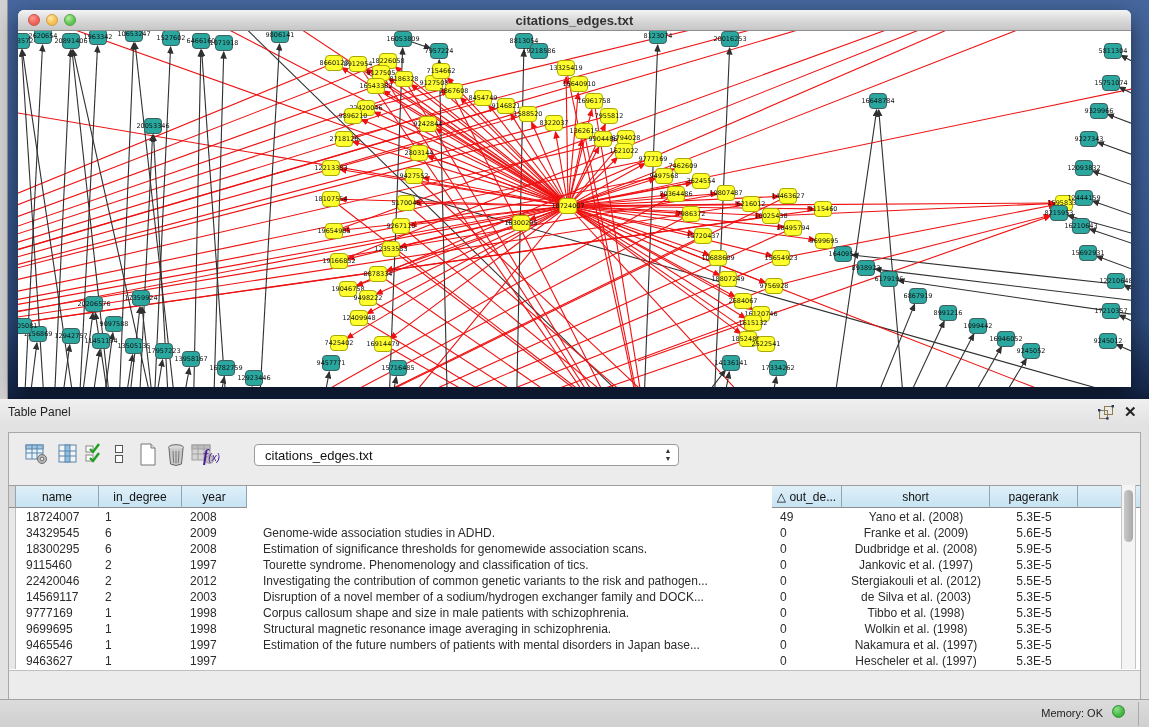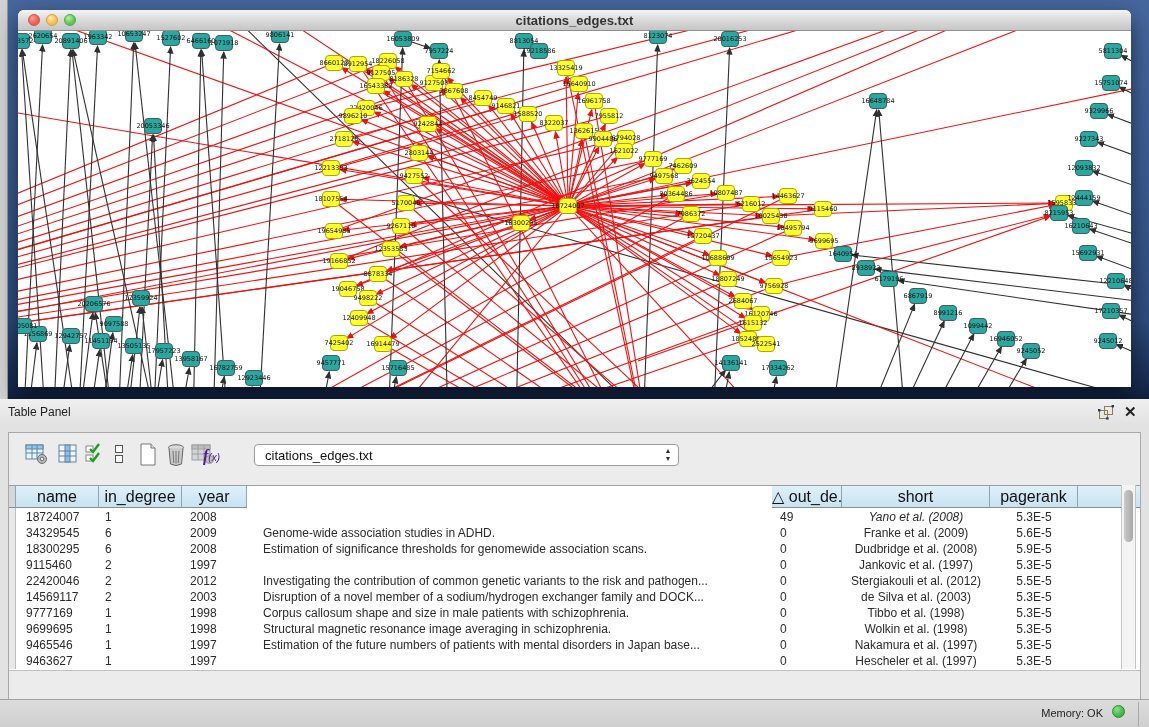--- a/index.html
+++ b/index.html
@@ -29,21 +29,21 @@
   .tb-icon{position:absolute;top:10px;}
   .fx{position:absolute;left:194px;top:14px;font-size:14px;color:#4c1d95;}
   .fx i{font-family:"Liberation Serif",serif;font-weight:bold;font-size:16px;}
   .fx .sm{font-size:10px;font-style:italic;}
   .dropdown{position:absolute;left:245px;top:11px;width:425px;height:22px;background:#fff;border:1px solid #9b9b9b;border-radius:4px;box-sizing:border-box;}
   .dropdown .val{position:absolute;left:10px;top:3px;font-size:13px;color:#111;}
   .dropdown .stepper{position:absolute;right:3px;top:2px;width:14px;height:16px;font-size:7px;line-height:8px;text-align:center;color:#333;}
   
   .grid{position:absolute;left:0px;top:52px;width:1131px;height:184px;background:#fff;border-top:1px solid #9e9e9e;border-bottom:1px solid #c0c0c0;}
   .hdr-cell{position:absolute;top:0;height:22px;background:linear-gradient(180deg,#dff0f9,#c7e3f2);border-right:1px solid #8fa6b2;border-bottom:1px solid #8e8e8e;box-sizing:border-box;
-    font-size:16px;color:#111;text-align:center;line-height:22px;overflow:hidden;white-space:nowrap;}
+    font-size:12px;color:#111;text-align:center;line-height:22px;overflow:hidden;white-space:nowrap;}
   .rowhead{position:absolute;left:0;top:0;width:7px;height:22px;background:#d7d7d7;border-right:1px solid #9e9e9e;box-sizing:border-box;}
   .rowhead-body{position:absolute;left:0;top:22px;width:7px;height:161px;background:#e8e8e8;border-right:1px solid #bdbdbd;box-sizing:border-box;}
   .cell{position:absolute;height:16px;font-size:12px;color:#2b2b2b;line-height:16px;overflow:hidden;white-space:nowrap;box-sizing:border-box;}
   
   .vscroll{position:absolute;left:1112px;top:52px;width:15px;height:184px;background:#f4f4f4;border-left:1px solid #c4c4c4;border-right:1px solid #c4c4c4;box-sizing:border-box;}
   .vthumb{position:absolute;left:2px;top:5px;width:9px;height:52px;border-radius:5px;background:linear-gradient(90deg,#c9c9c9,#a8a8a8);}
   
   .tabbar{position:absolute;left:0;top:274px;width:1131px;height:24px;text-align:center;}
   .seg{display:inline-block;height:21px;line-height:21px;font-size:13px;padding:0 14px;border:1px solid #9d9d9d;border-left:none;background:linear-gradient(180deg,#fdfdfd,#ededed);color:#1a1a1a;box-sizing:border-box;vertical-align:top;}
   .seg.first{border-left:1px solid #9d9d9d;border-radius:5px 0 0 5px;}
@@ -587,39 +587,40 @@
         <div class="hdr-cell" style="left: 90px; width: 83px;">in_degree</div>
         <div class="hdr-cell" style="left: 173px; width: 65px;">year</div>
         <div class="hdr-cell" style="left: 763px; width: 70px;">△ out_de...</div>
         <div class="hdr-cell" style="left: 833px; width: 148px;">short</div>
         <div class="hdr-cell" style="left: 981px; width: 88px;">pagerank</div>
         <div class="hdr-cell" style="left: 1069px; width: 62px; border-right: none;"></div>
         <div class="cell" style="left: 7px; width: 83px; top: 23px; text-align: left; padding-left: 10px;">18724007</div>
         <div class="cell" style="left: 90px; width: 83px; top: 23px; text-align: left; padding-left: 6px;">1</div>
         <div class="cell" style="left: 173px; width: 65px; top: 23px; text-align: left; padding-left: 8px;">2008</div>
         <div class="cell" style="left: 763px; width: 70px; top: 23px; text-align: left; padding-left: 8px;">49</div>
-        <div class="cell" style="left: 833px; width: 148px; top: 23px; text-align: center; font-style: italic;">Yano et al. (2008)</div>
+        <div class="cell" style="left: 833px; width: 148px; top: 23px; text-align: center;">Yano et al. (2008)</div>
         <div class="cell" style="left: 981px; width: 88px; top: 23px; text-align: center;">5.3E-5</div>
         <div class="cell" style="left: 7px; width: 83px; top: 39px; text-align: left; padding-left: 10px;">34329545</div>
         <div class="cell" style="left: 90px; width: 83px; top: 39px; text-align: left; padding-left: 6px;">6</div>
         <div class="cell" style="left: 173px; width: 65px; top: 39px; text-align: left; padding-left: 8px;">2009</div>
         <div class="cell" style="left: 238px; width: 525px; top: 39px; text-align: left; padding-left: 16px;">Genome-wide association studies in ADHD.</div>
         <div class="cell" style="left: 763px; width: 70px; top: 39px; text-align: left; padding-left: 8px;">0</div>
         <div class="cell" style="left: 833px; width: 148px; top: 39px; text-align: center;">Franke et al. (2009)</div>
         <div class="cell" style="left: 981px; width: 88px; top: 39px; text-align: center;">5.6E-5</div>
         <div class="cell" style="left: 7px; width: 83px; top: 55px; text-align: left; padding-left: 10px;">18300295</div>
         <div class="cell" style="left: 90px; width: 83px; top: 55px; text-align: left; padding-left: 6px;">6</div>
         <div class="cell" style="left: 173px; width: 65px; top: 55px; text-align: left; padding-left: 8px;">2008</div>
         <div class="cell" style="left: 238px; width: 525px; top: 55px; text-align: left; padding-left: 16px;">Estimation of significance thresholds for genomewide association scans.</div>
         <div class="cell" style="left: 763px; width: 70px; top: 55px; text-align: left; padding-left: 8px;">0</div>
         <div class="cell" style="left: 833px; width: 148px; top: 55px; text-align: center;">Dudbridge et al. (2008)</div>
         <div class="cell" style="left: 981px; width: 88px; top: 55px; text-align: center;">5.9E-5</div>
         <div class="cell" style="left: 7px; width: 83px; top: 71px; text-align: left; padding-left: 10px;">9115460</div>
         <div class="cell" style="left: 90px; width: 83px; top: 71px; text-align: left; padding-left: 6px;">2</div>
         <div class="cell" style="left: 173px; width: 65px; top: 71px; text-align: left; padding-left: 8px;">1997</div>
+        <div class="cell" style="left: 238px; width: 525px; top: 71px; text-align: left; padding-left: 16px;">Tourette syndrome. Phenomenology and classification of tics.</div>
         <div class="cell" style="left: 763px; width: 70px; top: 71px; text-align: left; padding-left: 8px;">0</div>
         <div class="cell" style="left: 833px; width: 148px; top: 71px; text-align: center;">Jankovic et al. (1997)</div>
         <div class="cell" style="left: 981px; width: 88px; top: 71px; text-align: center;">5.3E-5</div>
         <div class="cell" style="left: 7px; width: 83px; top: 87px; text-align: left; padding-left: 10px;">22420046</div>
         <div class="cell" style="left: 90px; width: 83px; top: 87px; text-align: left; padding-left: 6px;">2</div>
         <div class="cell" style="left: 173px; width: 65px; top: 87px; text-align: left; padding-left: 8px;">2012</div>
         <div class="cell" style="left: 238px; width: 525px; top: 87px; text-align: left; padding-left: 16px;">Investigating the contribution of common genetic variants to the risk and pathogen...</div>
         <div class="cell" style="left: 763px; width: 70px; top: 87px; text-align: left; padding-left: 8px;">0</div>
         <div class="cell" style="left: 833px; width: 148px; top: 87px; text-align: center;">Stergiakouli et al. (2012)</div>
         <div class="cell" style="left: 981px; width: 88px; top: 87px; text-align: center;">5.5E-5</div>

